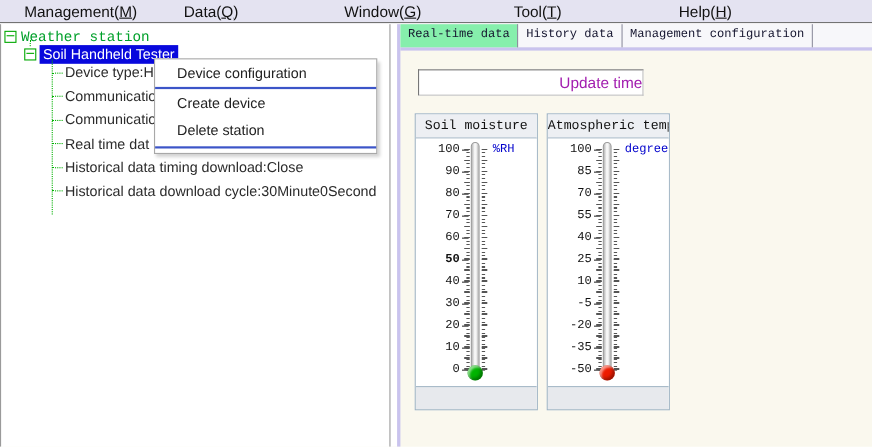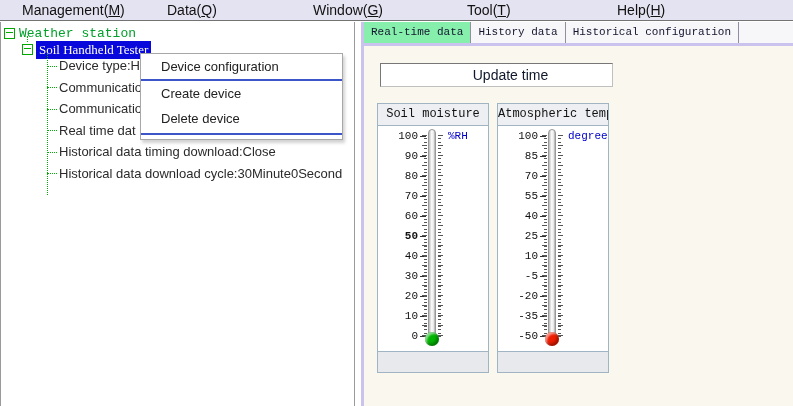--- a/index.html
+++ b/index.html
@@ -16,21 +16,21 @@
   
   .tree-panel{position:absolute;left:0;top:22px;width:355px;height:384px;background:#fff;
               border-left:1px solid #9a9a9a;border-right:1px solid #9a9a9a;box-sizing:border-box;}
   .expander{display:inline-block;width:9px;height:9px;border:1px solid #00a800;background:#fff;
             position:relative;flex:0 0 9px;}
   .expander::after{content:"";position:absolute;left:1px;right:1px;top:3px;height:1px;background:#00a800;}
   .tree-root-row{position:absolute;left:3px;top:4px;display:flex;align-items:center;}
   .root-label{font-family:"Liberation Mono","DejaVu Sans Mono",monospace;font-size:13px;
               color:#00a02a;margin-left:4px;white-space:nowrap;}
   .tree-device-row{position:absolute;left:21px;top:19px;display:flex;align-items:center;height:17px;}
-  .sel-label{font-family:Liberation Serif, serif;font-size:13px;color:#fff;
+  .sel-label{font-family:Liberation Sans, sans-serif;font-size:13px;color:#fff;
              background:#0808dd;padding:1px 3px;margin-left:3px;white-space:nowrap;}
   .vline{position:absolute;width:0;border-left:1px dotted #00b000;}
   .vline-a{left:26px;top:14px;height:6px;}
   .vline-b{left:46px;top:32px;height:141px;}
   .tree-children{position:absolute;left:0;top:33px;right:1px;}
   .tree-children .row{height:21.5px;position:relative;display:flex;align-items:center;
                       padding-left:58px;box-sizing:border-box;cursor:default;}
   .tree-children .row::before{content:"";position:absolute;left:46px;width:10px;top:50%;height:0;
                       border-top:1px dotted #00b000;}
   .tree-children .row span{font-size:13px;color:#2b2b2b;white-space:nowrap;}
@@ -47,22 +47,22 @@
   
   .right-panel{position:absolute;left:361px;top:22px;width:432px;height:384px;box-sizing:border-box;
                border-left:3px solid #c9c3ee;background:#faf8ee;}
   .tab-strip{height:21px;background:#f7f7fa;display:flex;}
   .tab{font-family:"Liberation Mono","DejaVu Sans Mono",monospace;font-size:11px;line-height:21px;
        padding:0 7px;border-right:1px solid #8f8f9f;color:#14142e;white-space:nowrap;cursor:default;}
   .tab.active{background:#86efac;}
   .tab-underline{height:3px;background:#c9c3ee;}
   .content{position:relative;height:360px;}
   .update-time{position:absolute;left:16px;top:17px;width:203px;height:22px;background:#fff;
-               border:1px solid;border-color:#777 #c0c0c0 #c0c0c0 #777;text-align:center;
-               line-height:22px;font-size:14px;color:#0f172a;cursor:default;padding-left:28px;}
+               border:1px solid;border-color:#777 #c0c0c0 #c0c0c0 #777;text-align:right;
+               line-height:22px;font-size:14px;color:#a21caf;cursor:default;}
 
   
   .gauge{position:absolute;top:57px;width:112px;border:1px solid #a0b4c4;background:#fff;
          box-sizing:border-box;overflow:hidden;}
   .g-title{height:21px;line-height:21px;background:#edeff3;border-bottom:1px solid #a0b4c4;
            font-family:"Liberation Mono","DejaVu Sans Mono",monospace;font-size:12px;
            text-align:center;white-space:nowrap;overflow:hidden;color:#111;}
   .g-body{height:225px;position:relative;background:#fff;border-bottom:1px solid #a0b4c4;}
   .g-footer{height:20px;background:#e7e9ed;}
   .g-label{position:absolute;left:0;width:40px;text-align:right;
@@ -126,28 +126,28 @@
         <span>Historical data download cycle:30Minute0Second</span>
       </div>
     </div>
 </div>
 
 <div class="context-menu" id="ctxMenu">
   <div class="cm-bottom"></div>
 <div class="cm-item">Device configuration</div>
     <div class="cm-sep"></div>
     <div class="cm-item">Create device</div>
-    <div class="cm-item">Delete device</div>
+    <div class="cm-item">Delete station</div>
   </div>
 
 <div class="right-panel">
   <div class="tab-strip" id="tabStrip">
       <div class="tab active">Real-time data</div>
       <div class="tab">History data</div>
-      <div class="tab">Historical configuration</div>
+      <div class="tab">Management configuration</div>
     </div>
   <div class="tab-underline"></div>
   <div class="content">
     <div class="update-time">Update time</div>
     <div id="gauges">
         <div class="gauge" style="left: 13px;">
           <div class="g-title">Soil moisture</div>
           <div class="g-body">
             <div class="g-label" style="top: 3px;">100</div>
             <div class="g-dash" style="top: 10px;"></div>

